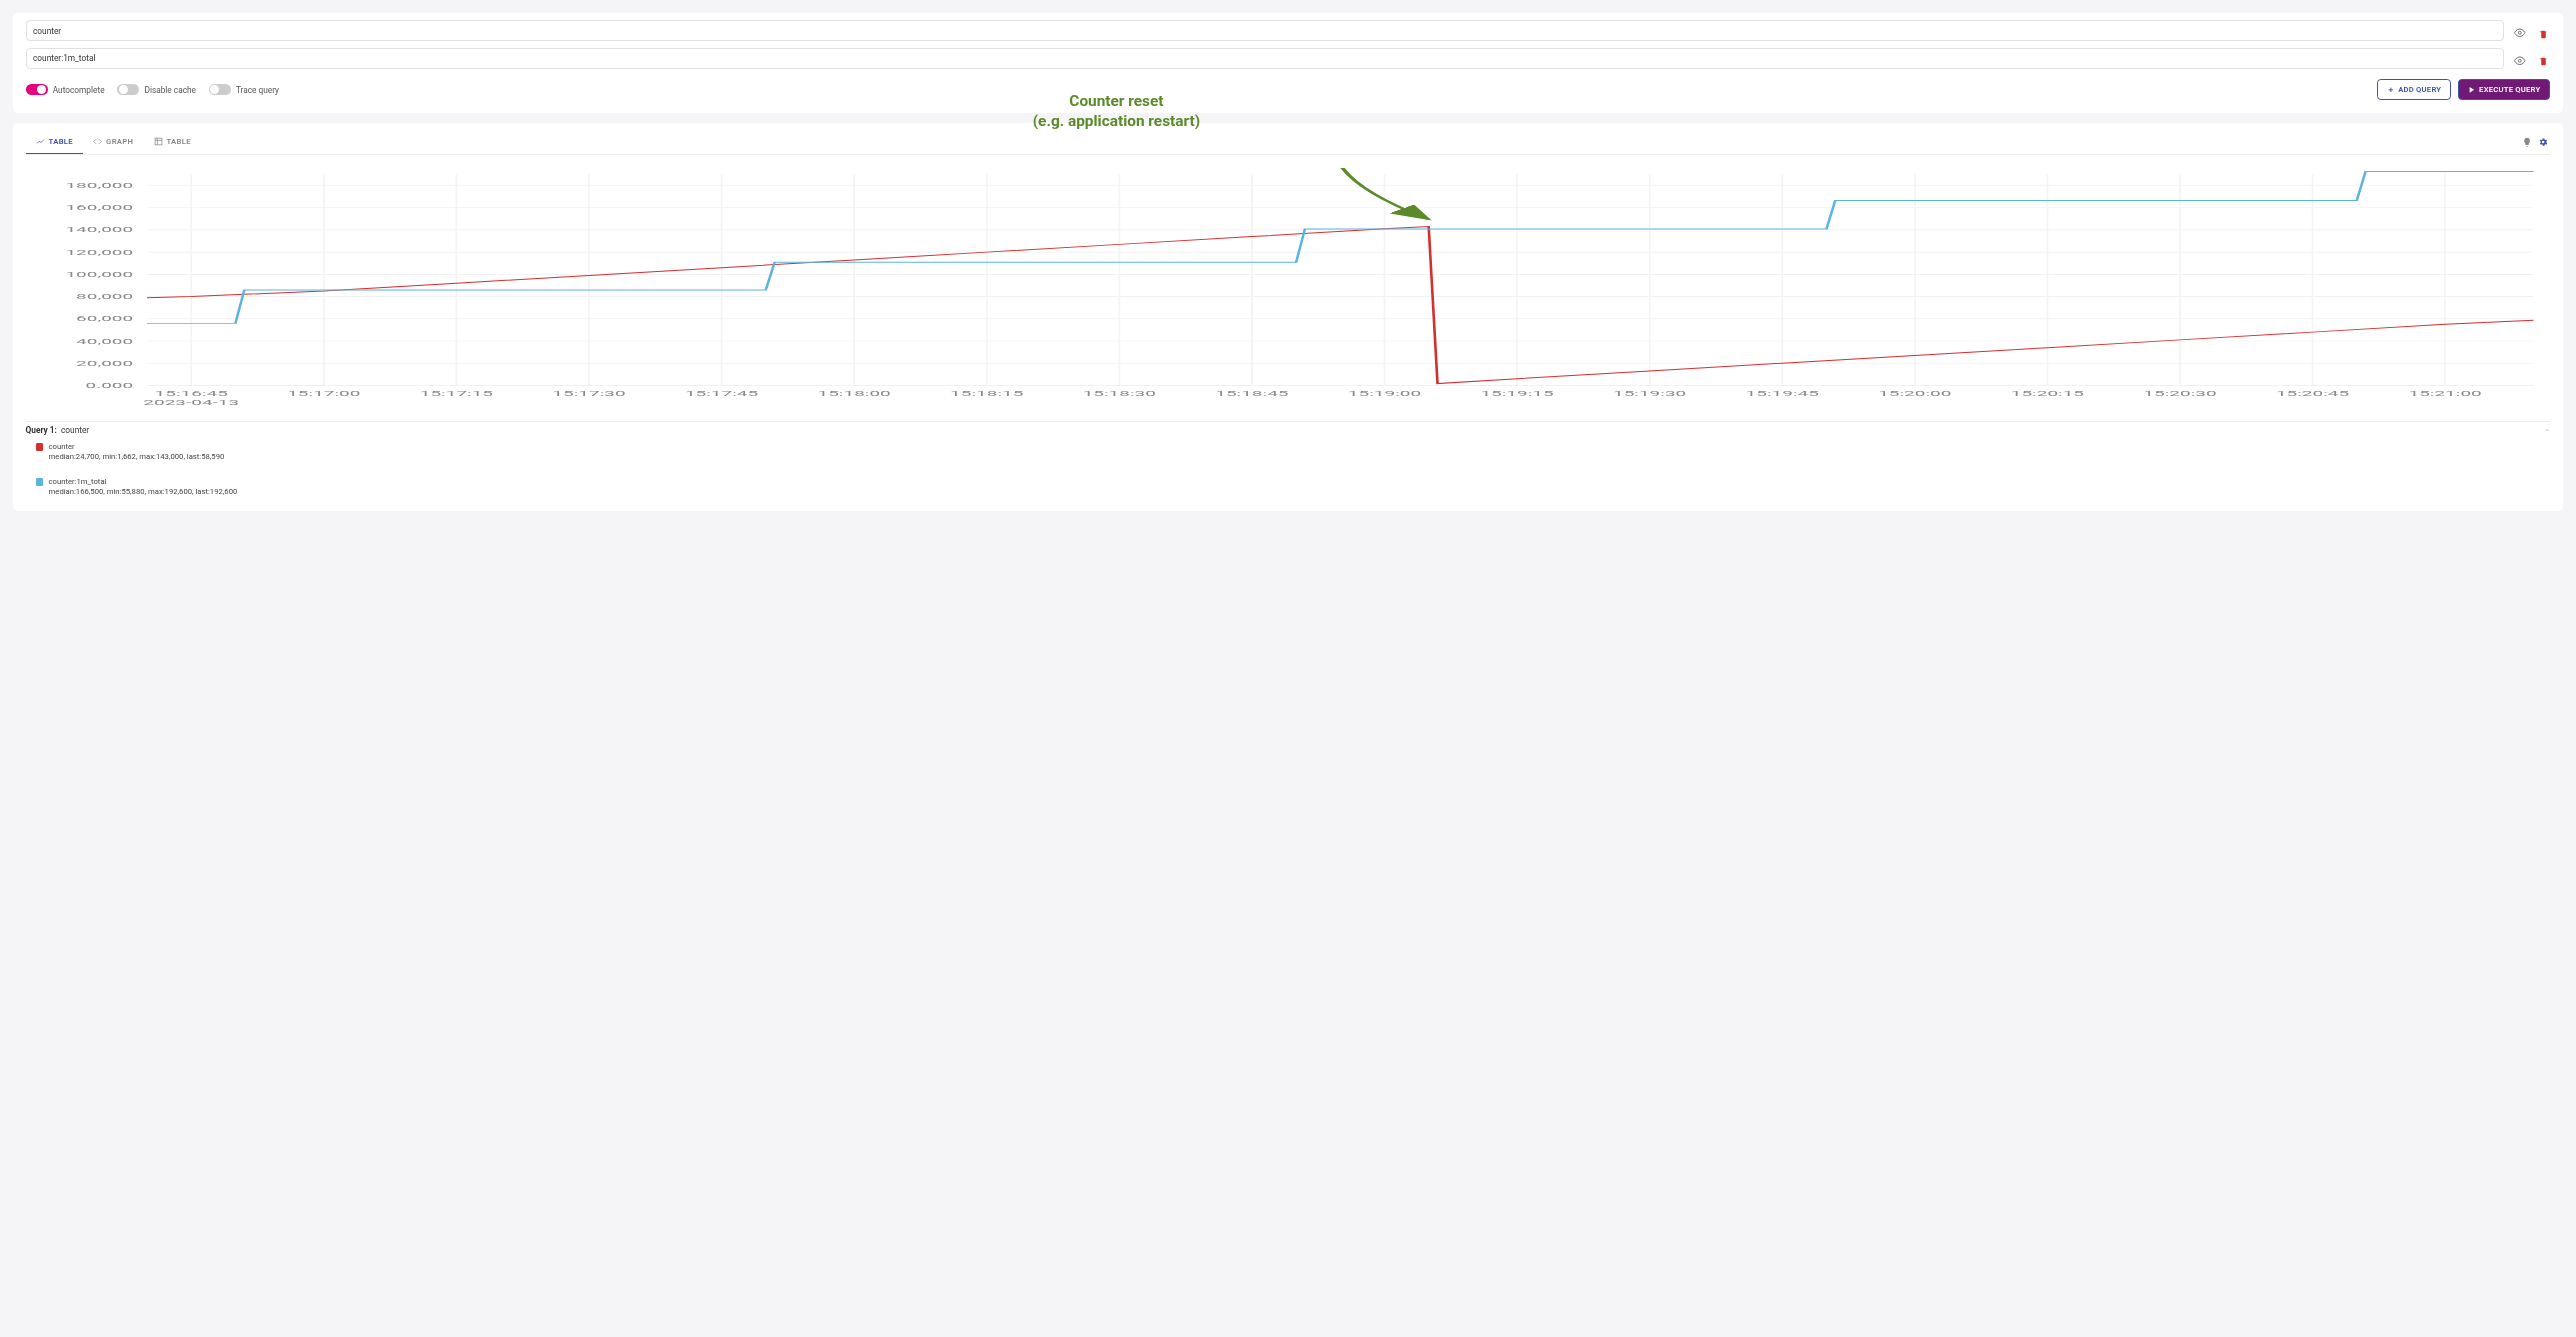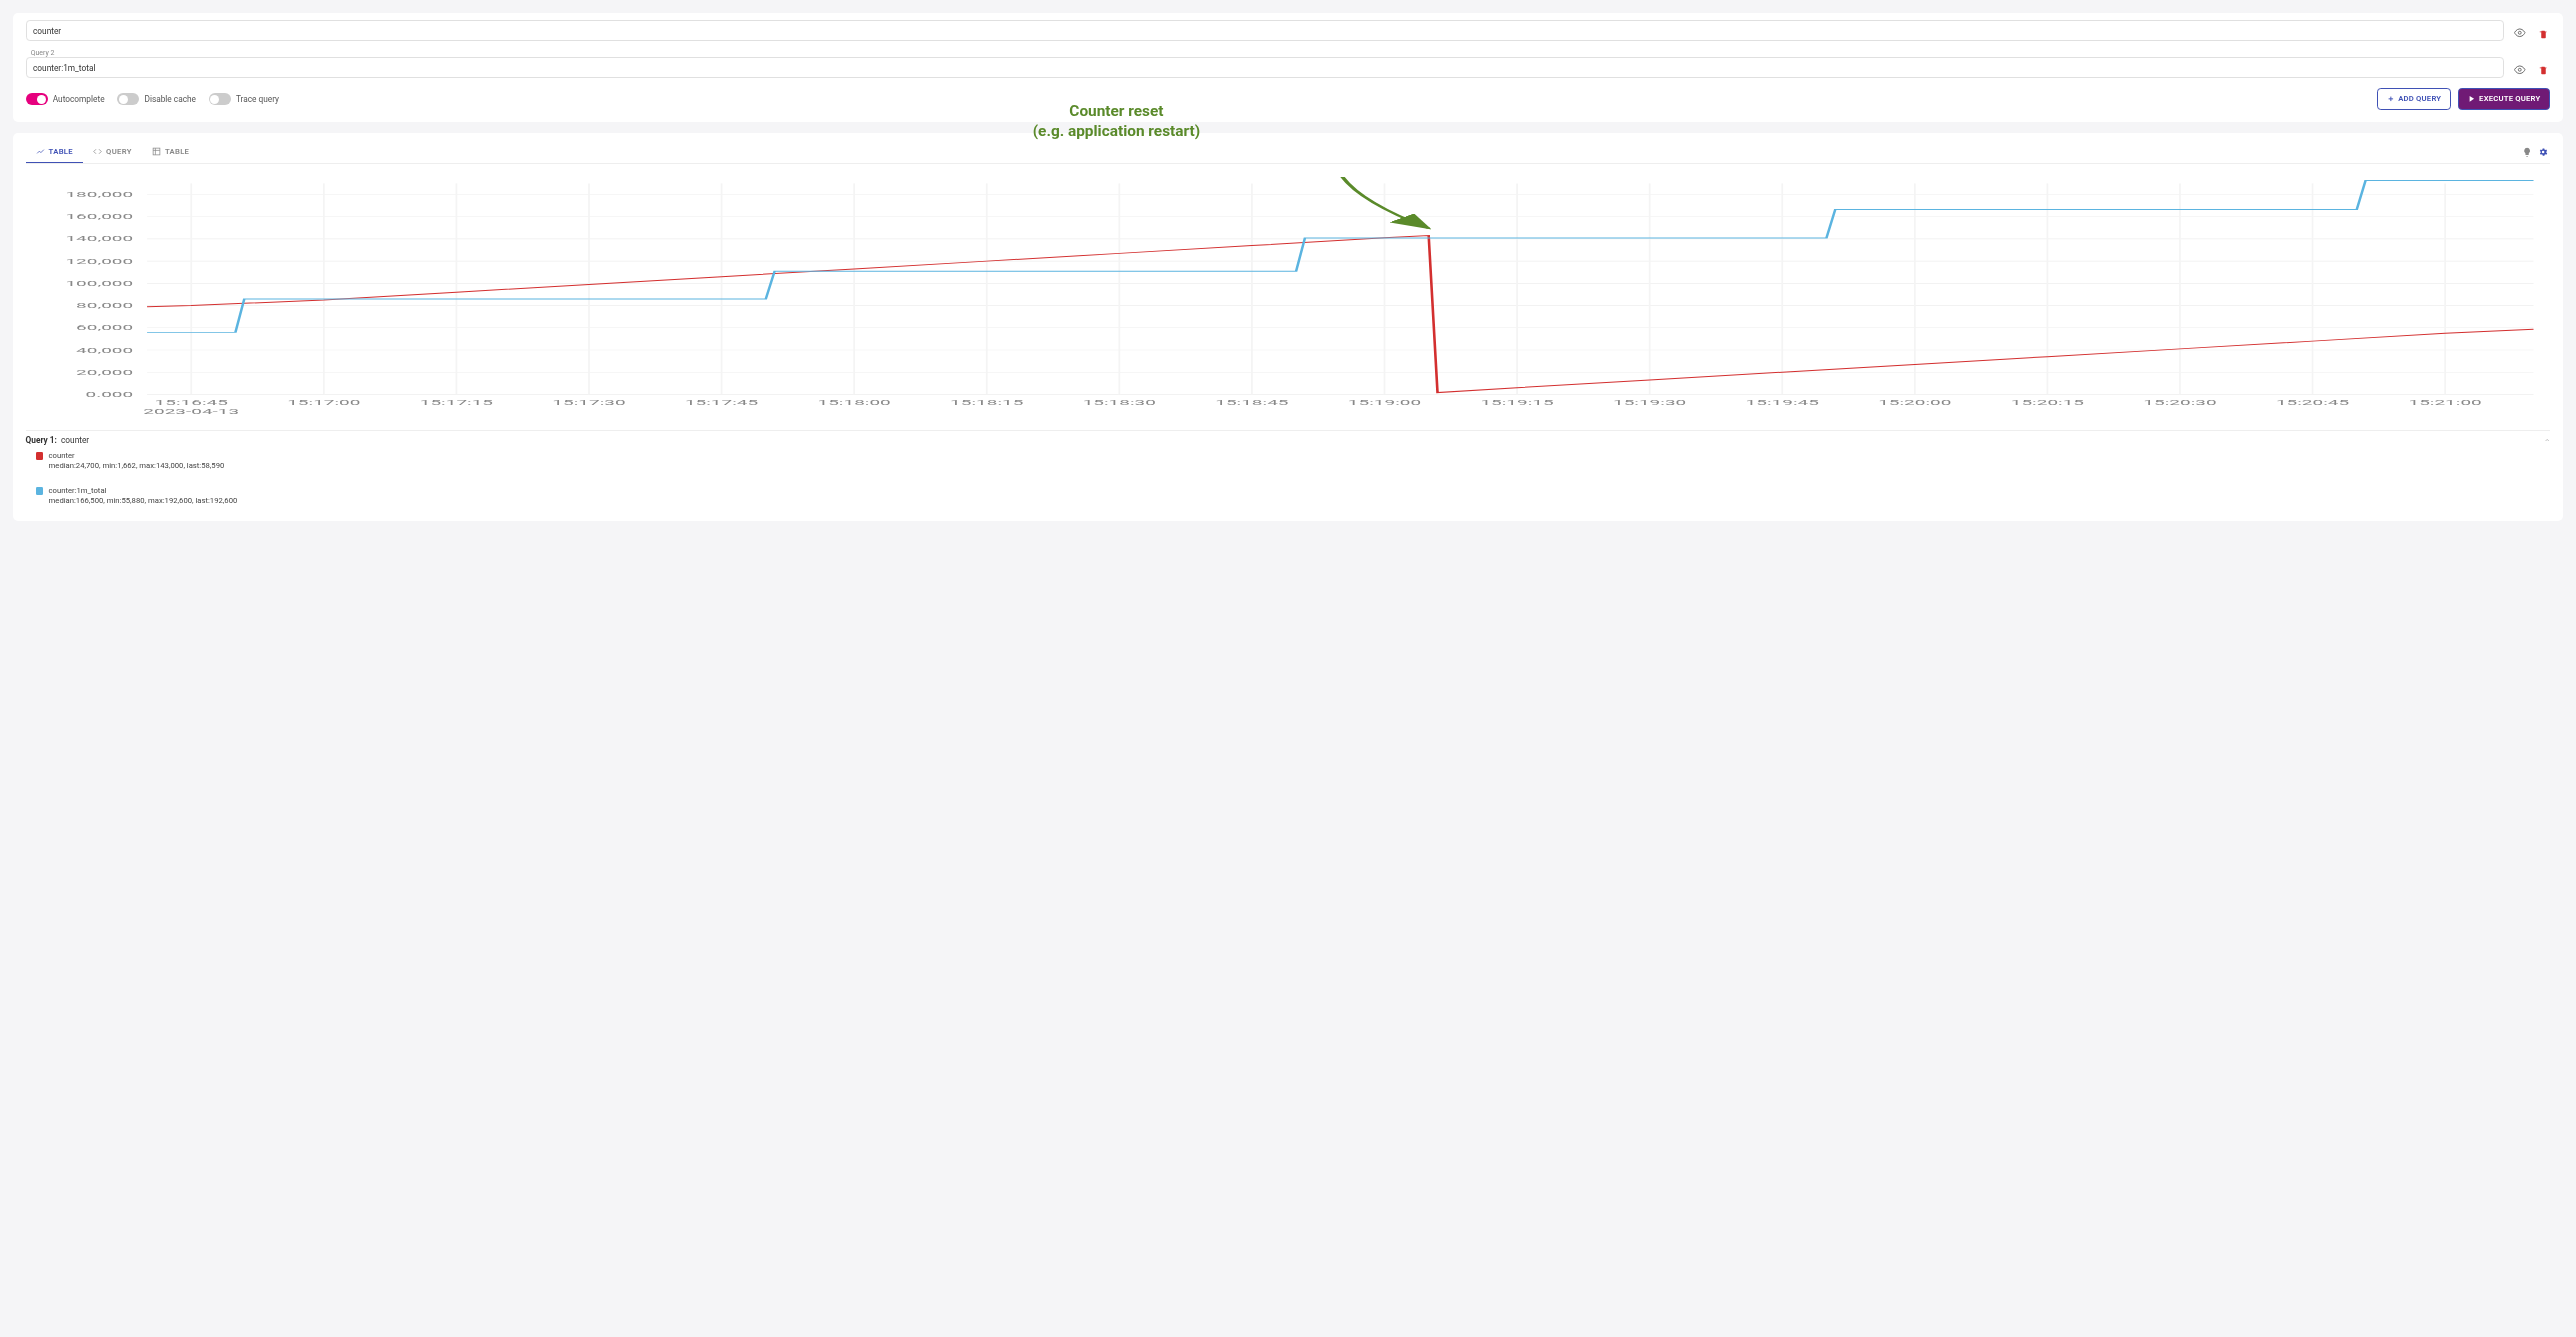--- a/index.html
+++ b/index.html
@@ -54,21 +54,20 @@
         </svg>
     </button>
     <button class="icon-btn red">
       <svg width="9" height="10.2" viewBox="0 0 24 24" fill="currentColor">
           <path d="M6 7h12v14a2 2 0 0 1-2 2H8a2 2 0 0 1-2-2V7zm3-4h6l1 2h4v2H2V5h4l1-2z"></path>
         </svg>
     </button>
   </div>
   <div class="query-row">
     <div class="query-input-wrap">
-      <div class="query-label">Query 2</div>
       <input class="query-input" value="counter:1m_total" style="">
     </div>
     <button class="icon-btn">
       <svg width="11.5" height="11.5" viewBox="0 0 24 24" fill="none" stroke="currentColor" stroke-width="2">
           <path d="M1 12s4-8 11-8 11 8 11 8-4 8-11 8-11-8-11-8z"></path>
           <circle cx="12" cy="12" r="3"></circle>
         </svg>
     </button>
     <button class="icon-btn red">
       <svg width="9" height="10.2" viewBox="0 0 24 24" fill="currentColor">
@@ -115,21 +114,21 @@
       <svg width="9" height="9" viewBox="0 0 24 24" fill="none" stroke="currentColor" stroke-width="2">
           <polyline points="3,17 9,11 13,15 21,7"></polyline>
         </svg>
       <span>TABLE</span>
     </div>
     <div class="tab">
       <svg width="9" height="9" viewBox="0 0 24 24" fill="none" stroke="currentColor" stroke-width="2">
           <polyline points="16,18 22,12 16,6"></polyline>
           <polyline points="8,6 2,12 8,18"></polyline>
         </svg>
-      <span>QUERY</span>
+      <span>GRAPH</span>
     </div>
     <div class="tab">
       <svg width="9" height="9" viewBox="0 0 24 24" fill="none" stroke="currentColor" stroke-width="2">
           <rect x="3" y="3" width="18" height="18"></rect>
           <line x1="3" y1="9" x2="21" y2="9"></line>
           <line x1="9" y1="3" x2="9" y2="21"></line>
         </svg>
       <span>TABLE</span>
     </div>
     <div class="tab-spacer"></div>

